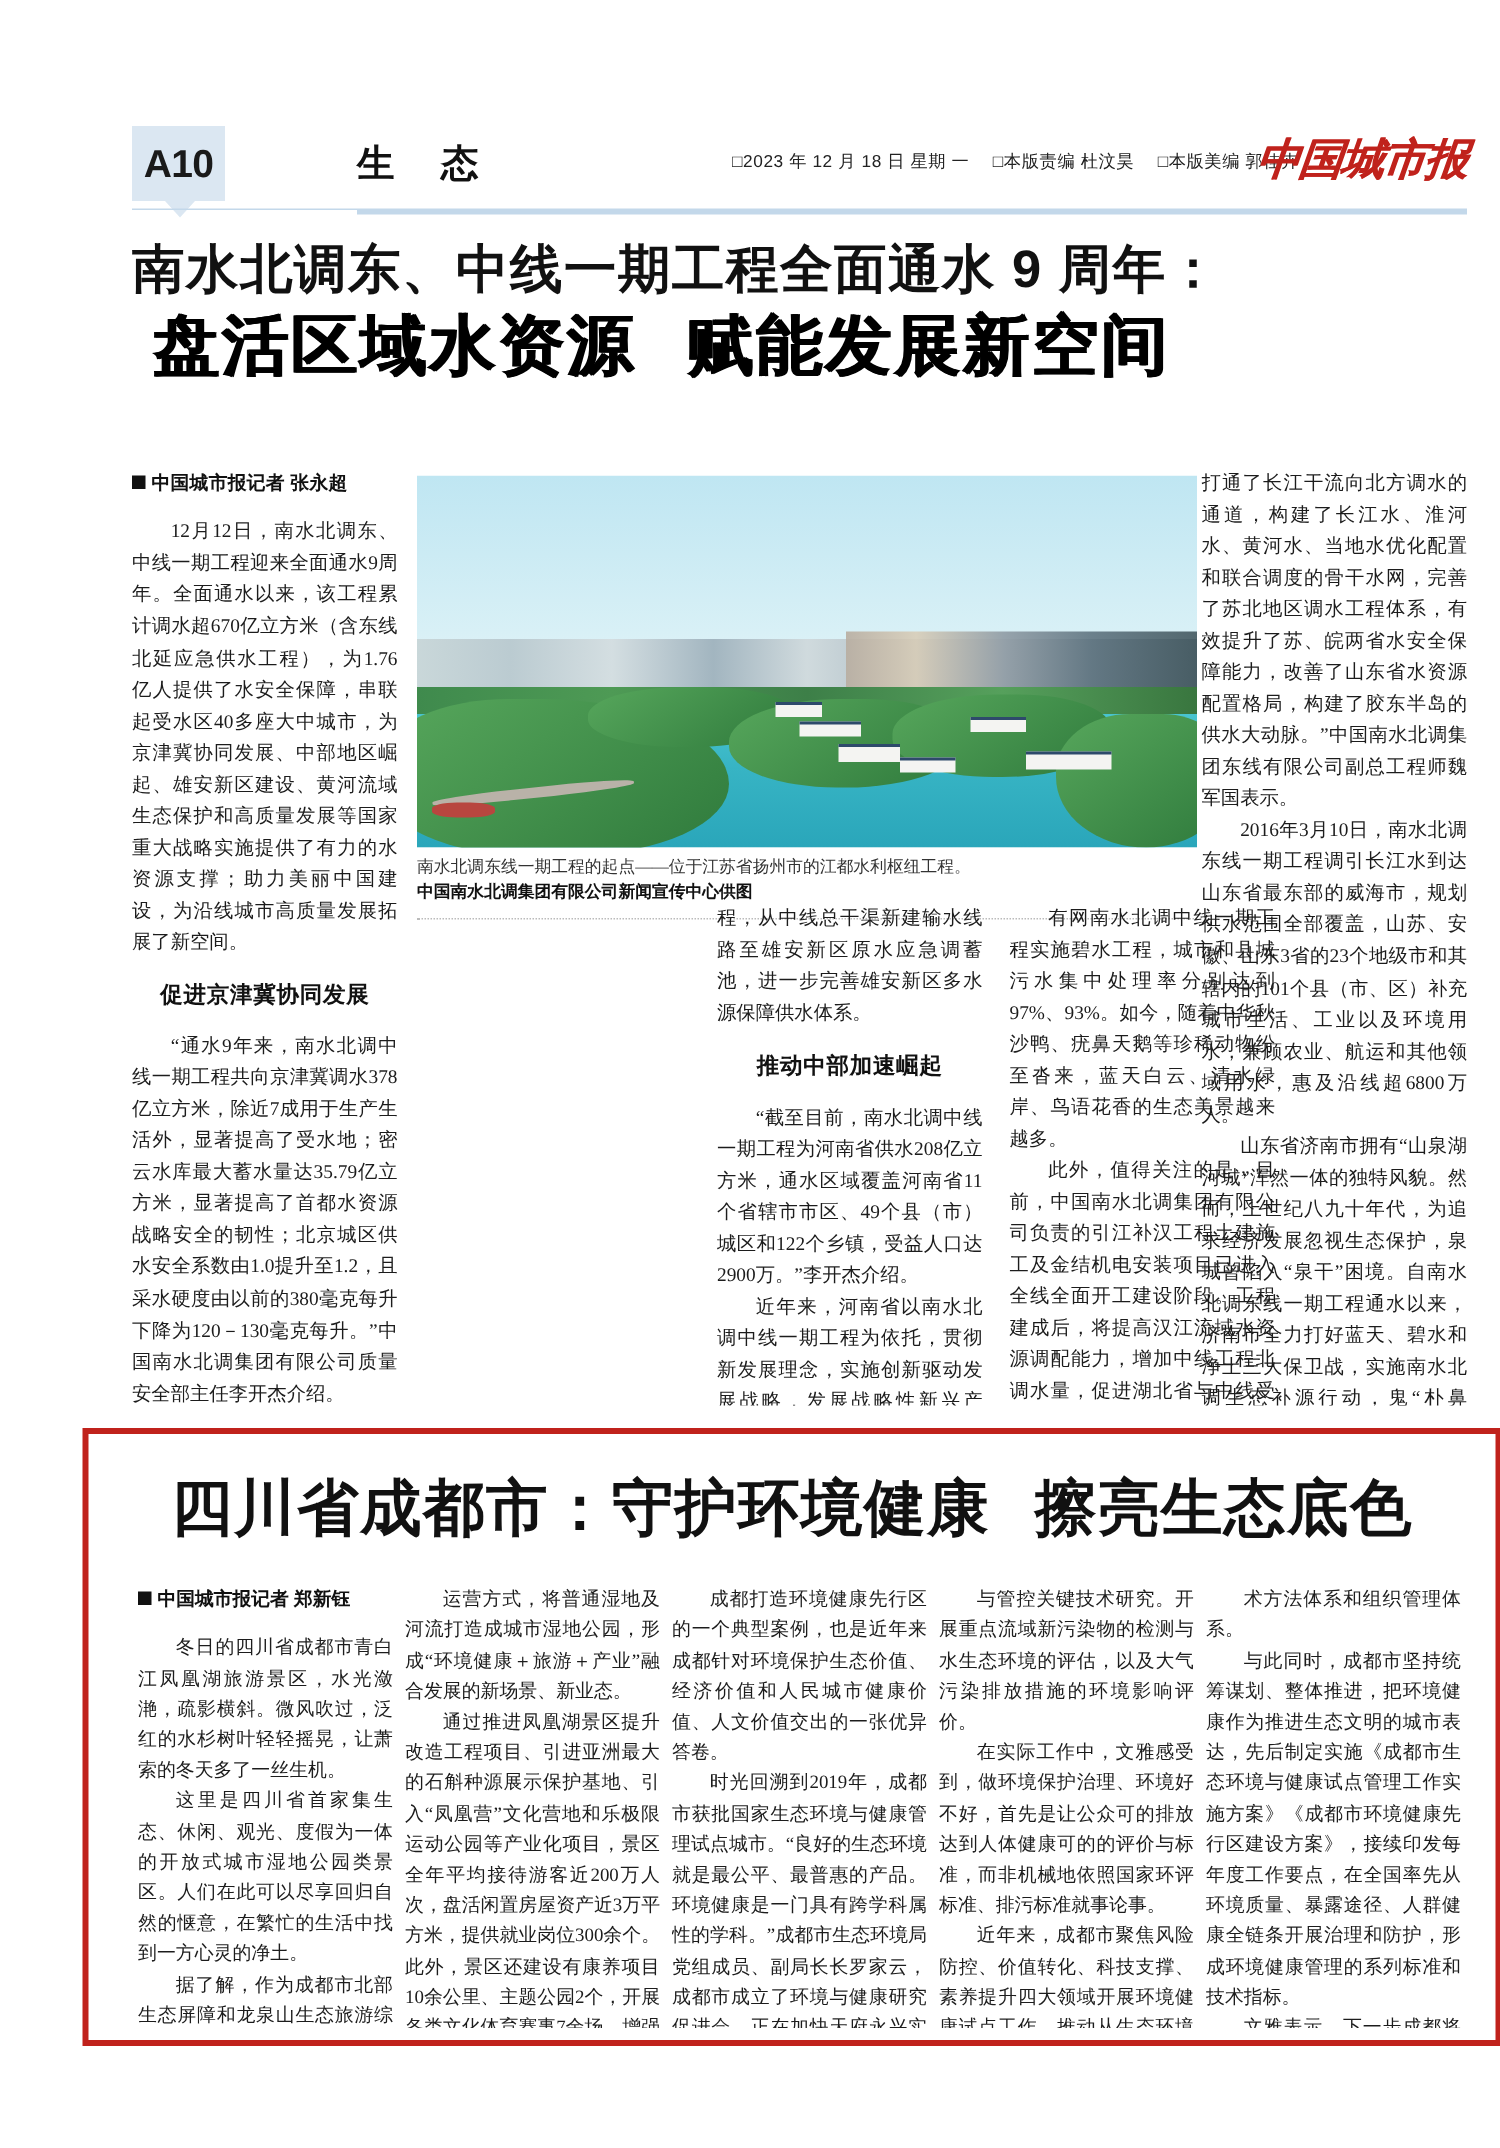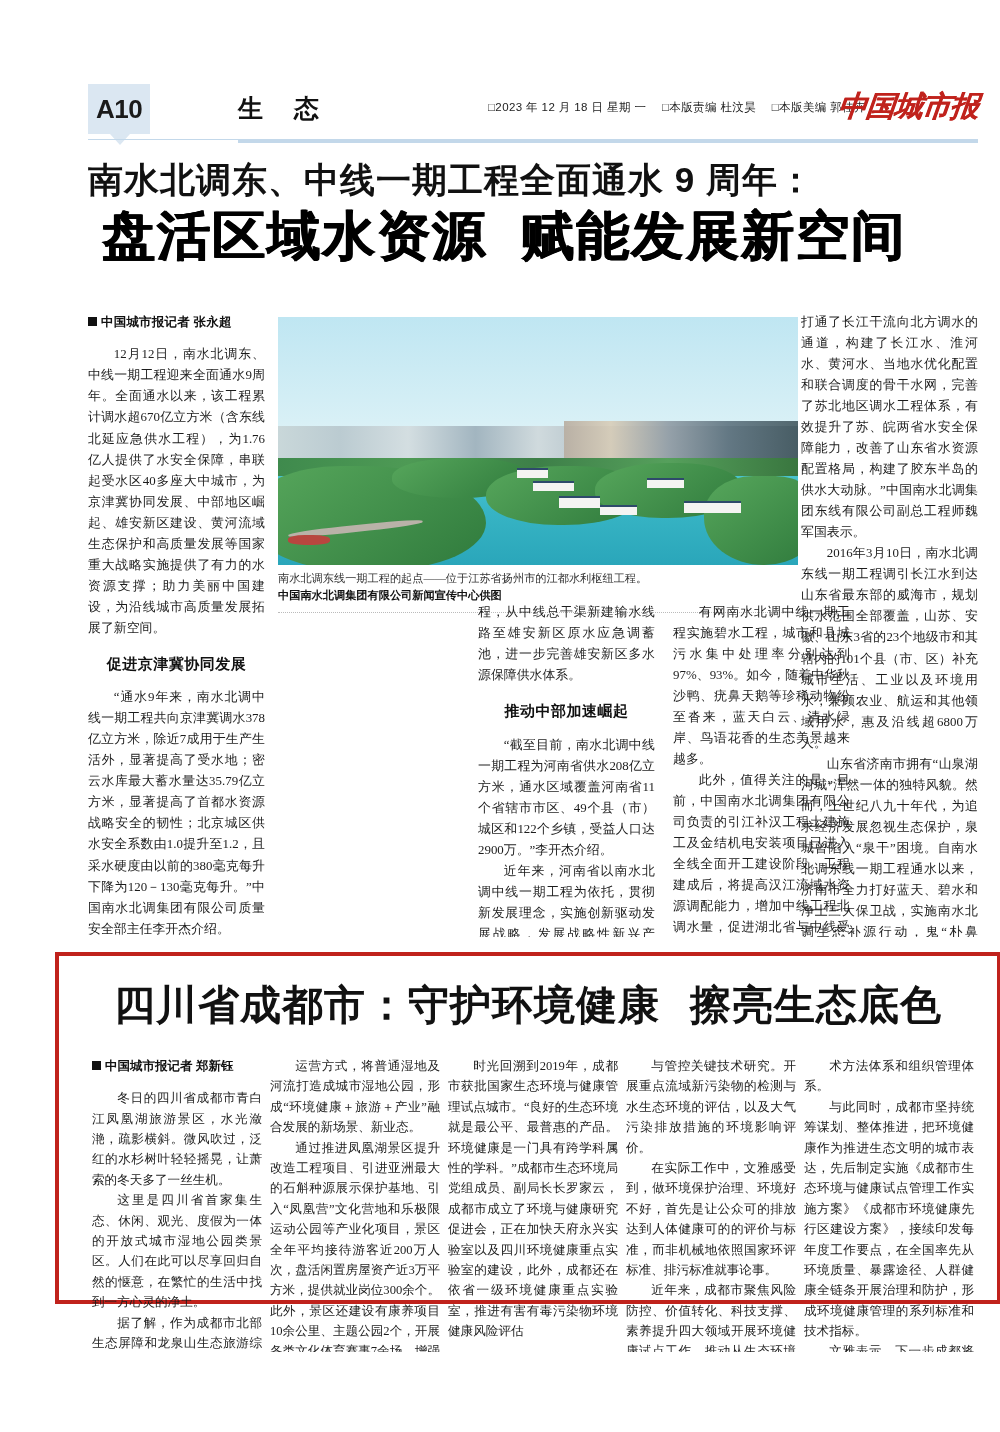--- a/index.html
+++ b/index.html
@@ -61,21 +61,21 @@
   
   .headline-wrap { position:absolute; left:60px; top:160px; width:890px; }
   .headline-kicker {
     font-family:"Liberation Sans","DejaVu Sans",sans-serif;
     font-size:35px; font-weight:600; color:#111;
     letter-spacing:1px; line-height:1.15; white-space:nowrap;
   }
   .headline-main {
     margin-top:6px; margin-left:14px;
     font-family:"Liberation Sans","DejaVu Sans",sans-serif;
-    font-size:53px; font-weight:900; color:#000;
+    font-size:44px; font-weight:900; color:#000;
     letter-spacing:2px; line-height:1.12; white-space:nowrap;
     text-shadow: 1px 0 0 #000, -0.5px 0 0 #000;
   }
   .headline-main .gap { display:inline-block; width:34px; }
 
   
   .top-article { position:absolute; left:60px; top:312px; width:890px; height:625px; }
 
   .byline {
     font-family:"Liberation Sans","DejaVu Sans",sans-serif;
@@ -143,21 +143,21 @@
   }
   .caption .l2 { font-weight:700; color:#111; }
 
   .mid-rule {
     position:absolute; left:190px; top:300px; width:520px; height:0;
     border-top:1px dotted #bbb;
   }
 
   
   .bottom-box {
-    position:absolute; left:27px; top:952px; width:946px; height:352px;
+    position:absolute; left:27px; top:952px; width:946px; height:412px;
     border:4px solid #c0221c; background:#fff;
   }
   .bottom-headline {
     margin-top:22px; text-align:center;
     font-family:"Liberation Sans","DejaVu Sans",sans-serif;
     font-size:41px; font-weight:800; color:#111;
     letter-spacing:1px; white-space:nowrap;
   }
   .bottom-headline .gap { display:inline-block; width:30px; }
 
@@ -287,20 +287,21 @@
         <p>冬日的四川省成都市青白江凤凰湖旅游景区，水光潋滟，疏影横斜。微风吹过，泛红的水杉树叶轻轻摇晃，让萧索的冬天多了一丝生机。</p>
         <p>这里是四川省首家集生态、休闲、观光、度假为一体的开放式城市湿地公园类景区。人们在此可以尽享回归自然的惬意，在繁忙的生活中找到一方心灵的净土。</p>
         <p>据了解，作为成都市北部生态屏障和龙泉山生态旅游综合功能区的重要组成部分，该景区自2007年起开发建设，采用“政府＋平台＋企业”的发展</p>
       </div>
       <div class="bcol bc2">
         <p>运营方式，将普通湿地及河流打造成城市湿地公园，形成“环境健康＋旅游＋产业”融合发展的新场景、新业态。</p>
         <p>通过推进凤凰湖景区提升改造工程项目、引进亚洲最大的石斛种源展示保护基地、引入“凤凰营”文化营地和乐极限运动公园等产业化项目，景区全年平均接待游客近200万人次，盘活闲置房屋资产近3万平方米，提供就业岗位300余个。此外，景区还建设有康养项目10余公里、主题公园2个，开展各类文化体育赛事7余场，增强了居民环境健康意识，为市民健身休闲提供了载体。</p>
 
       </div>
       <div class="bcol bc3">
+        <p class="noind">成都打造环境健康先行区的一个典型案例，也是近年来成都针对环境保护生态价值、经济价值和人民城市健康价值、人文价值交出的一张优异答卷。</p>
         <p>时光回溯到2019年，成都市获批国家生态环境与健康管理试点城市。“良好的生态环境就是最公平、最普惠的产品。环境健康是一门具有跨学科属性的学科。”成都市生态环境局党组成员、副局长长罗家云，成都市成立了环境与健康研究促进会，正在加快天府永兴实验室以及四川环境健康重点实验室的建设，此外，成都还在依省一级环境健康重点实验室，推进有害有毒污染物环境健康风险评估</p>
       </div>
       <div class="bcol bc4">
         <p class="noind">与管控关键技术研究。开展重点流域新污染物的检测与水生态环境的评估，以及大气污染排放措施的环境影响评价。</p>
         <p>在实际工作中，文雅感受到，做环境保护治理、环境好不好，首先是让公众可的排放达到人体健康可的的评价与标准，而非机械地依照国家环评标准、排污标准就事论事。</p>
         <p>近年来，成都市聚焦风险防控、价值转化、科技支撑、素养提升四大领域开展环境健康试点工作，推动从生态环境保护与管理到构建起全过程强化环境健康管理、提升生态环境健康水平工作的科学化和精准化水平，努力探索建立环境健康管理制度体系、技</p>
       </div>
       <div class="bcol bc5">
         <p class="noind">术方法体系和组织管理体系。</p>
         <p>与此同时，成都市坚持统筹谋划、整体推进，把环境健康作为推进生态文明的城市表达，先后制定实施《成都市生态环境与健康试点管理工作实施方案》《成都市环境健康先行区建设方案》，接续印发每年度工作要点，在全国率先从环境质量、暴露途径、人群健康全链条开展治理和防护，形成环境健康管理的系列标准和技术指标。</p>

